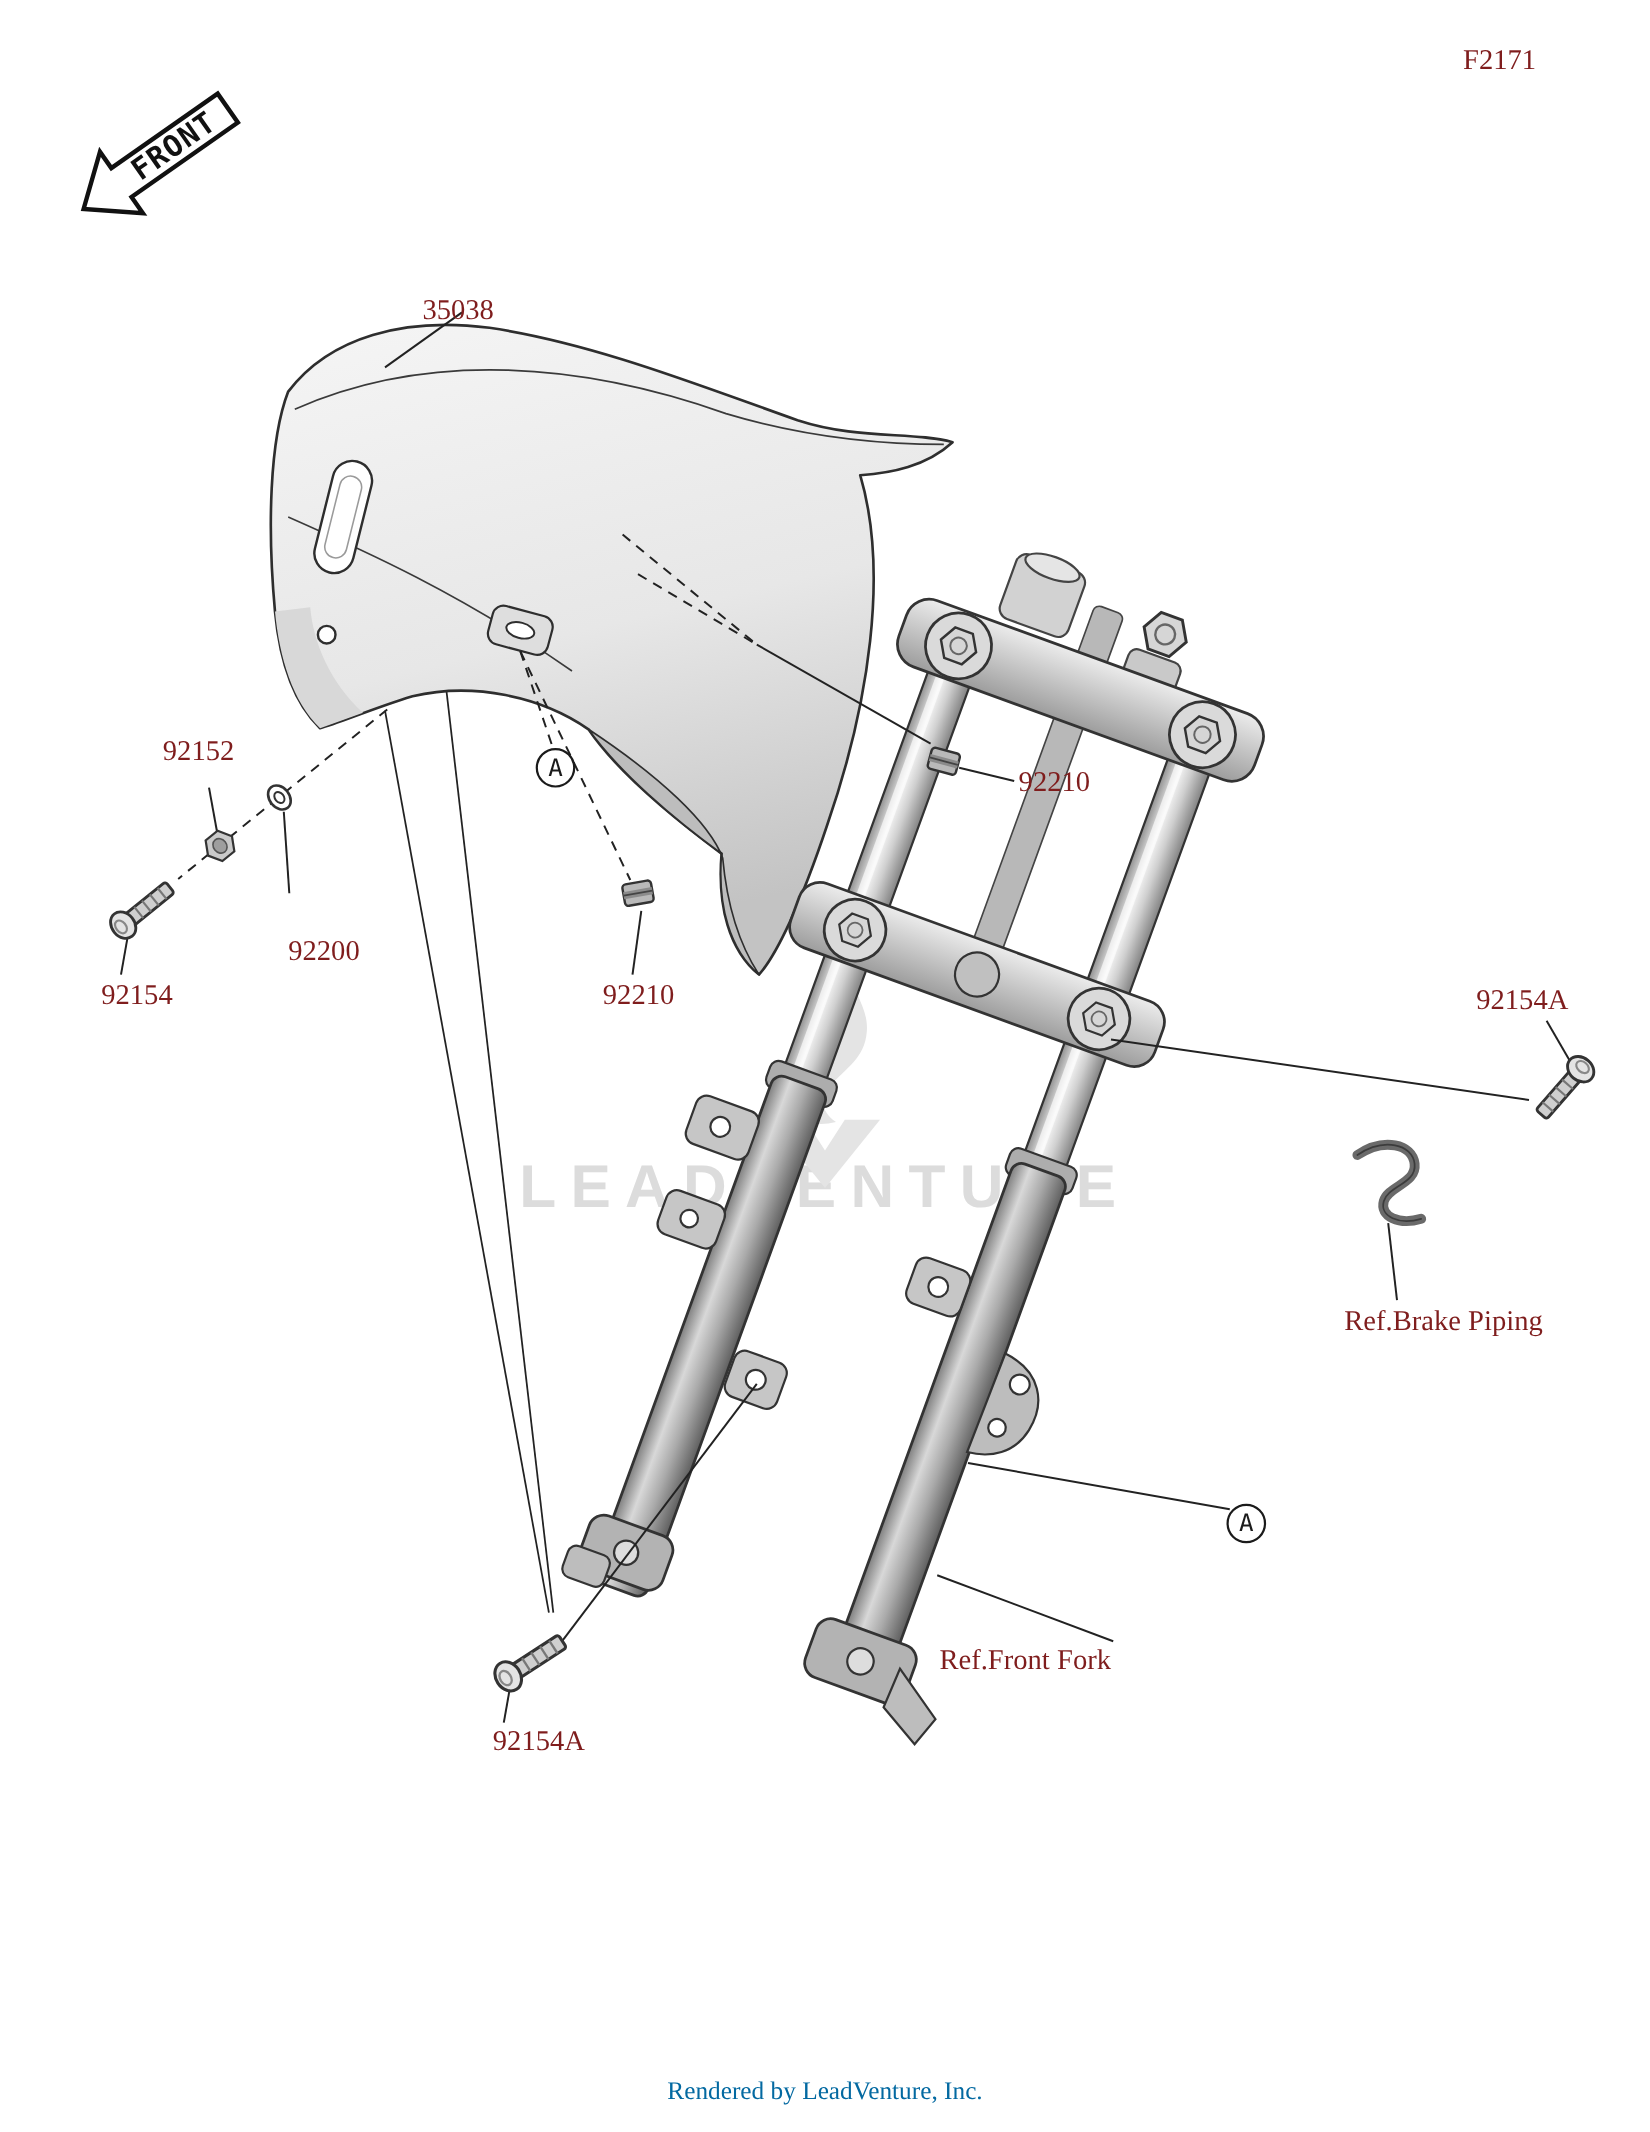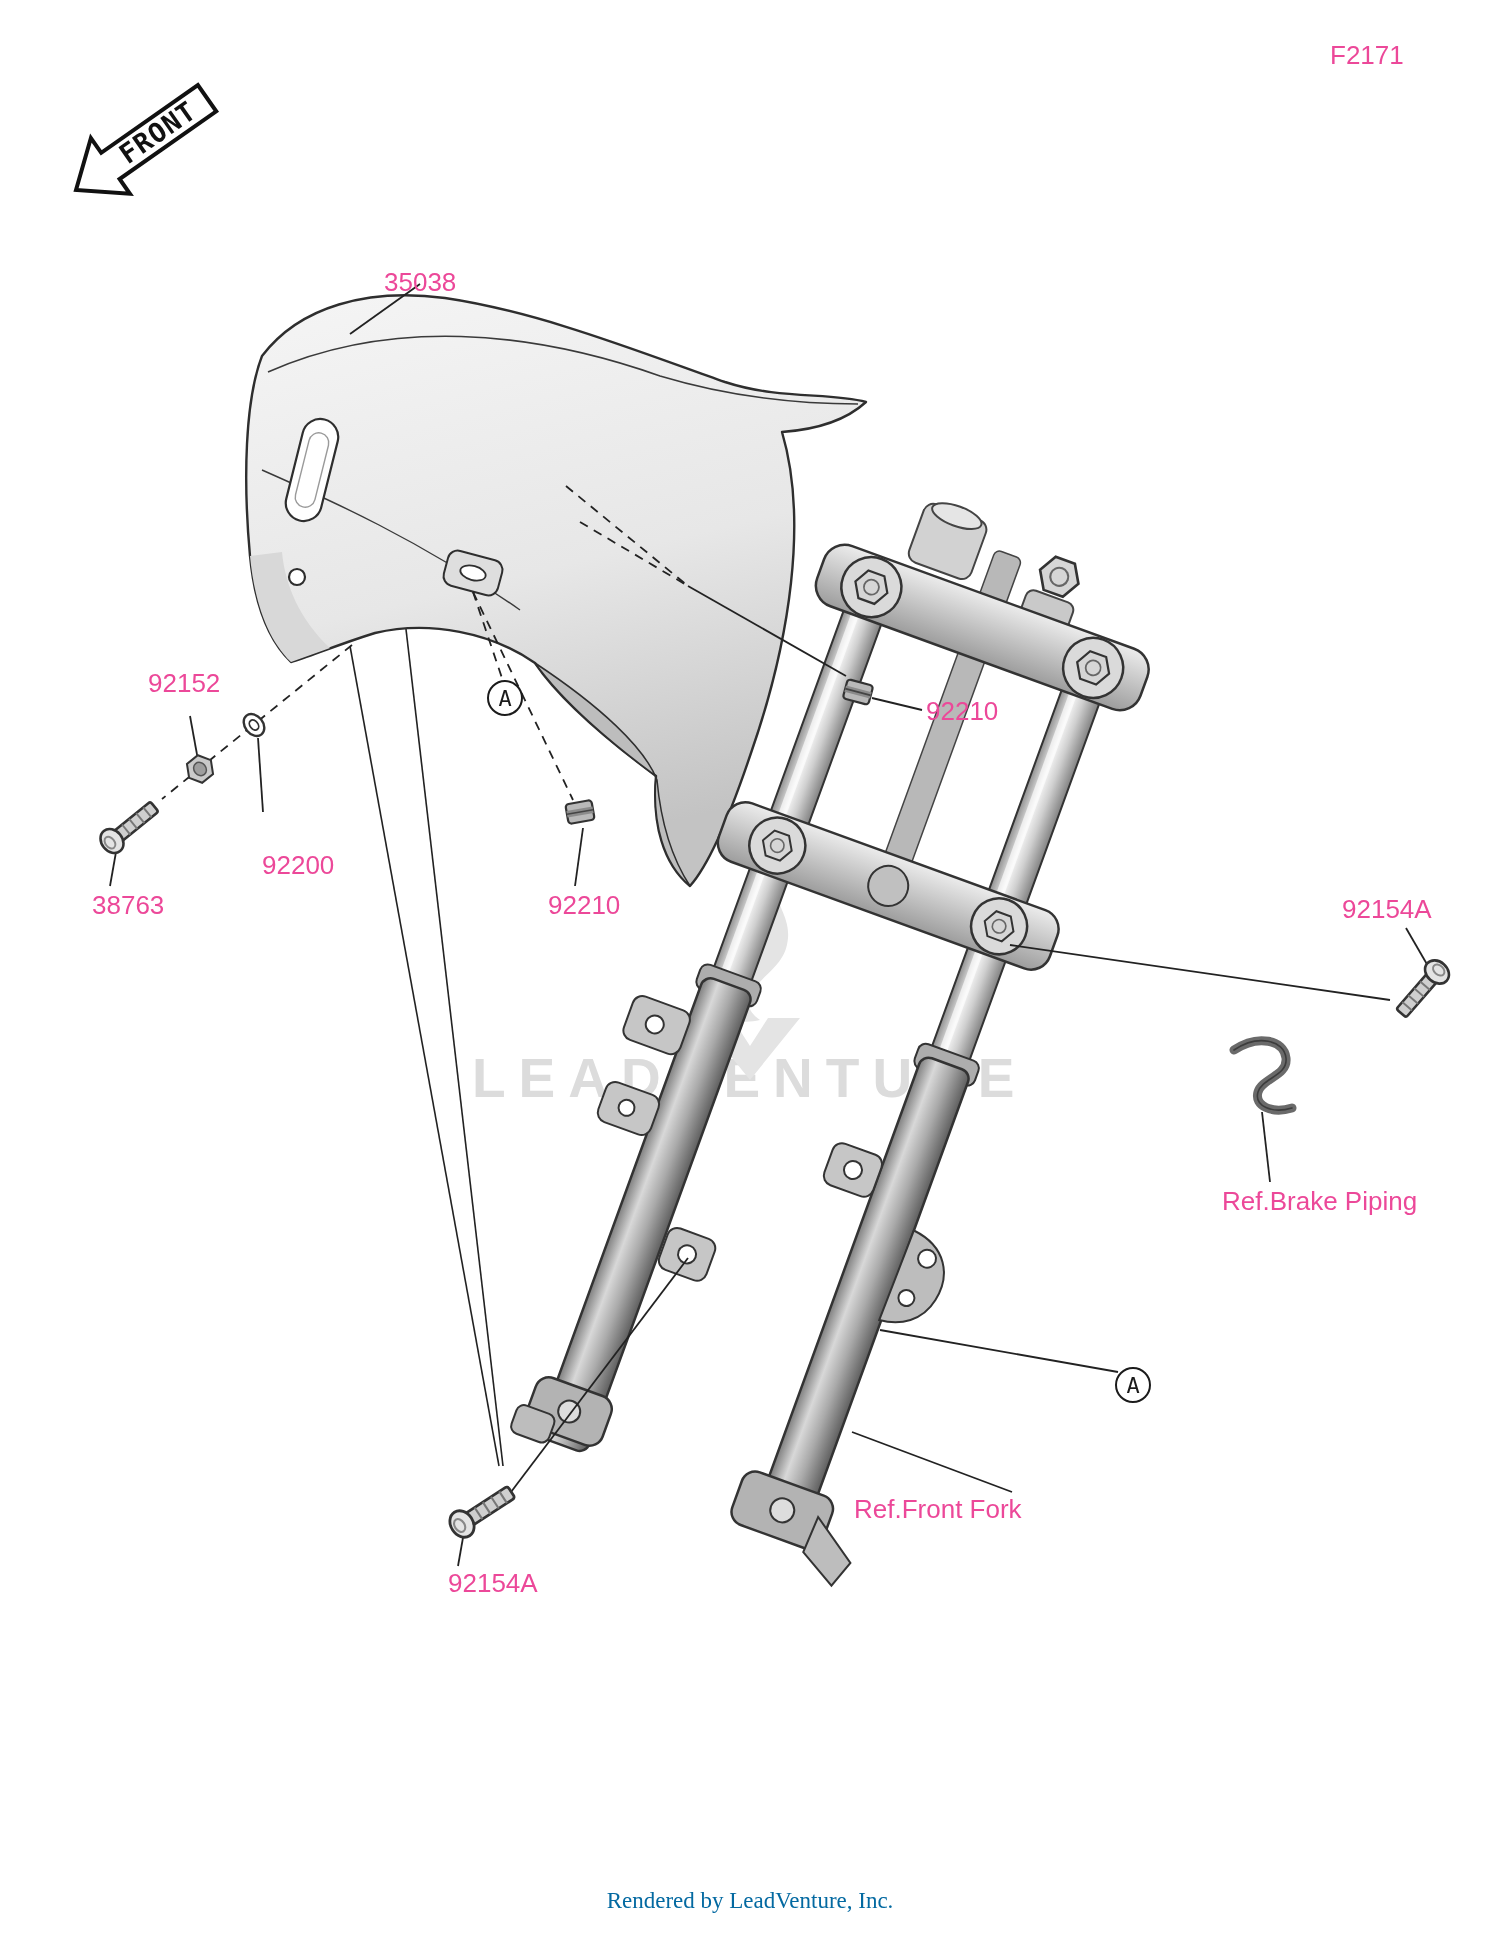--- a/index.html
+++ b/index.html
@@ -5,22 +5,22 @@
   html,body{margin:0;padding:0;background:#ffffff;}
   body{font-family:"DejaVu Sans Mono","Liberation Mono",monospace;}
   .stage{position:relative;width:1500px;height:1938px;background:#ffffff;overflow:hidden;}
   .art{position:absolute;left:0;top:0;z-index:1;}
   .wm-text{
     position:absolute;left:472px;top:1046px;z-index:0;
     font-family:"Liberation Sans",sans-serif;font-size:55px;font-weight:600;
     letter-spacing:13px;color:#dcdcdc;user-select:none;white-space:nowrap;
   }
   .plabel{
-    position:absolute;z-index:2;font-size:26px;color:#ec4899;
-    font-family:Liberation Sans, sans-serif;white-space:nowrap;
+    position:absolute;z-index:2;font-size:26px;color:#7f1d1d;
+    font-family:Liberation Serif, serif;white-space:nowrap;
   }
   .callout{
     position:absolute;z-index:2;width:36px;height:36px;border:2.5px solid #1b1b1b;
     border-radius:50%;background:#ffffff;display:flex;align-items:center;justify-content:center;
     font-size:22px;color:#1b1b1b;box-sizing:border-box;
   }
   .footer{
     position:absolute;left:0;right:0;top:1888px;z-index:2;text-align:center;
     font-family:"Liberation Serif","DejaVu Serif",serif;font-size:23px;color:#0369a1;
   }
@@ -235,21 +235,21 @@
     <g>
       <path d="M 1234 1050 C 1258 1034 1284 1040 1286 1058 C 1288 1076 1262 1078 1258 1092 C 1254 1106 1272 1114 1292 1108" fill="none" stroke="#6a6a6a" stroke-width="9" stroke-linecap="round"></path>
       <path d="M 1234 1050 C 1258 1034 1284 1040 1286 1058 C 1288 1076 1262 1078 1258 1092 C 1254 1106 1272 1114 1292 1108" fill="none" stroke="#3c3c3c" stroke-width="1.6" stroke-linecap="round"></path>
     </g>
   </svg>
 
   <div class="plabel" id="l-f2171">F2171</div>
   <div class="plabel" id="l-35038">35038</div>
   <div class="plabel" id="l-92152">92152</div>
   <div class="plabel" id="l-92200">92200</div>
-  <div class="plabel" id="l-92154">38763</div>
+  <div class="plabel" id="l-92154">92154</div>
   <div class="plabel" id="l-92210r">92210</div>
   <div class="plabel" id="l-92210b">92210</div>
   <div class="plabel" id="l-92154ar">92154A</div>
   <div class="plabel" id="l-92154ab">92154A</div>
   <div class="plabel" id="l-refbrake">Ref.Brake Piping</div>
   <div class="plabel" id="l-reffork">Ref.Front Fork</div>
 
   <div class="callout" id="callout-a-left">A</div>
   <div class="callout" id="callout-a-right">A</div>
 

